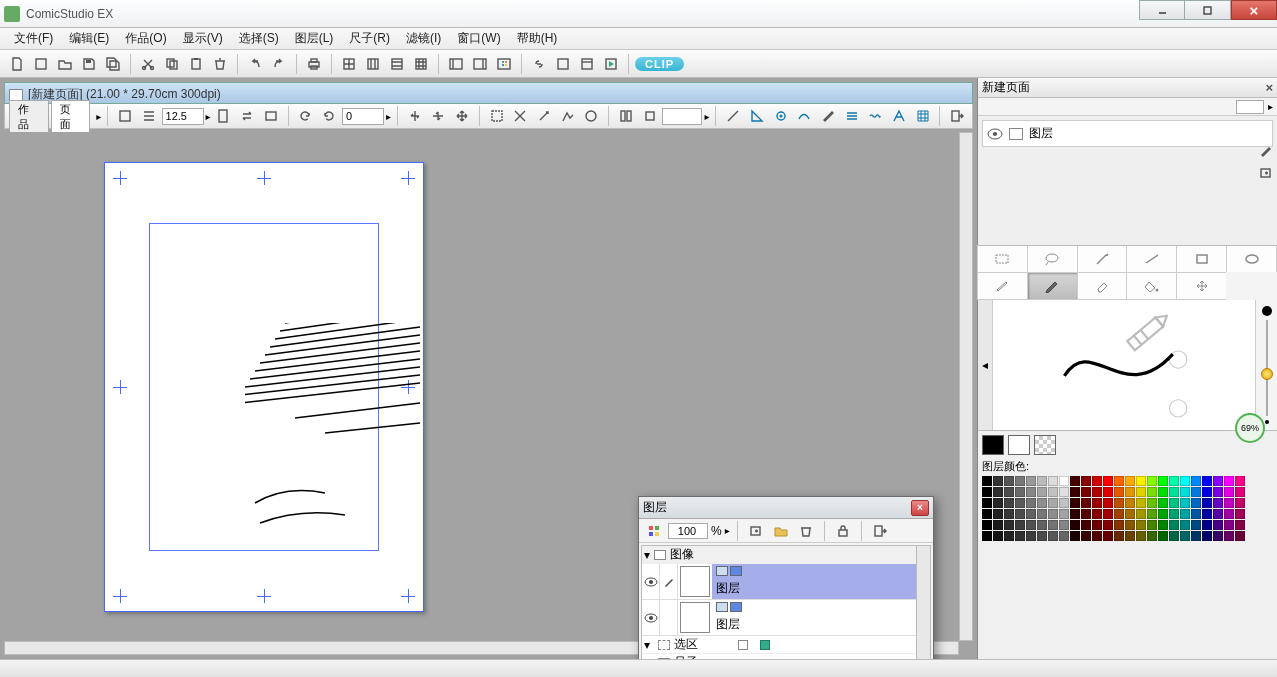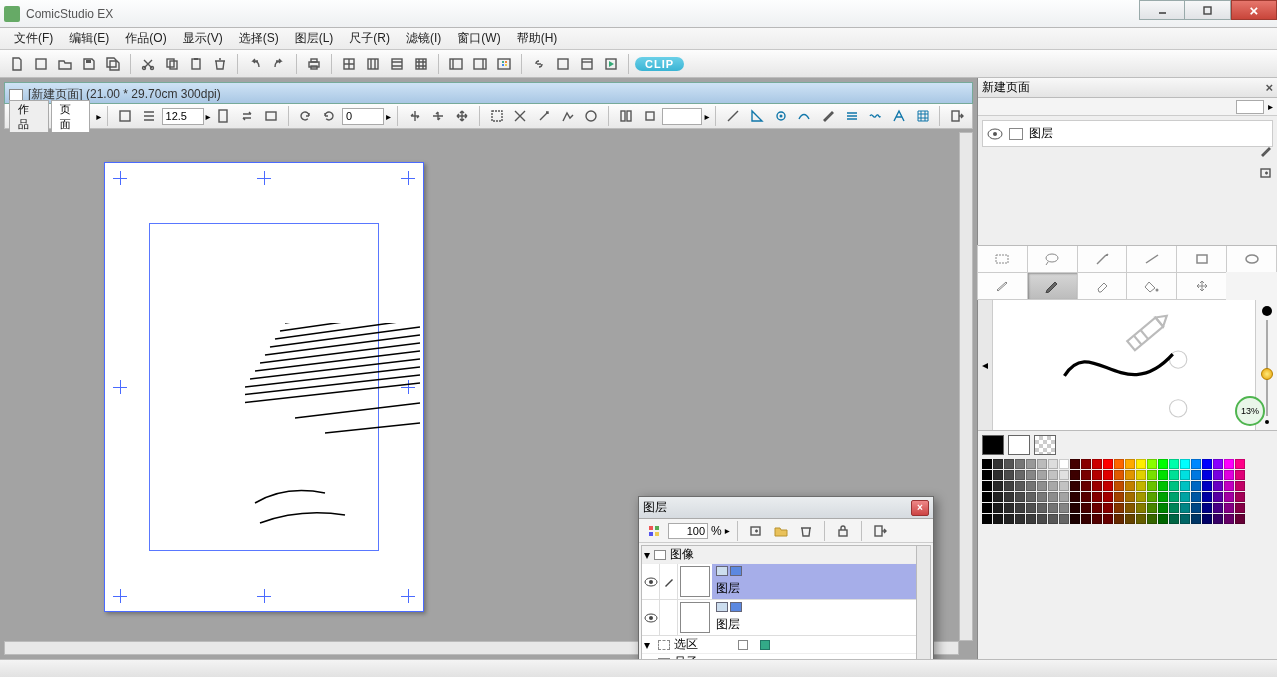--- a/index.html
+++ b/index.html
@@ -55,21 +55,21 @@
 .sketch path { stroke:#000; stroke-width:1.5; fill:none; }
 
 .vscrollbar { position:absolute; right:0; top:50px; bottom:14px; width:14px; background:#e8e8e8; border:1px solid #bbb; }
 .hscrollbar { position:absolute; left:0; right:14px; bottom:0; height:14px; background:#e8e8e8; border:1px solid #bbb; }
 
 
 .layers-panel { position:absolute; left:638px; top:418px; width:296px; height:218px; background:#f4f4f4; border:1px solid #6c6c6c; box-shadow:3px 3px 10px rgba(0,0,0,0.4); }
 .panel-title { height:22px; background:linear-gradient(#eaedef,#d6dbe0); display:flex; align-items:center; justify-content:space-between; padding:0 4px; border-bottom:1px solid #aaa; }
 .panel-close { width:18px; height:16px; background:linear-gradient(#e88,#c44); border:1px solid #933; color:#fff; display:flex; align-items:center; justify-content:center; font-size:10px; font-weight:bold; border-radius:2px;}
 .panel-tools { height:24px; border-bottom:1px solid #ccc; display:flex; align-items:center; padding:0 4px; gap:3px; }
-.panel-tools input { width:40px; height:16px; border:1px solid #aaa; font-size:11px; text-align:right; padding-right:2px;}
+.panel-tools input { width:40px; height:16px; border:1px solid #aaa; font-size:11px; text-align:center; padding-right:2px;}
 .layer-tree { background:#fff; border:1px solid #bbb; margin:2px; height:144px; overflow:hidden; position:relative; font-size:11px;}
 .tree-row { display:flex; align-items:center; height:18px; padding:0 2px; border-bottom:1px solid #eee; }
 .tree-row.group { background:#f0f0f0; font-weight:normal; }
 .layer-row { display:flex; align-items:stretch; height:36px; border-bottom:1px solid #ddd; }
 .layer-row.selected .layer-main { background:#a6aee9; }
 .layer-eye { width:18px; display:flex; align-items:center; justify-content:center; border-right:1px solid #ddd;}
 .layer-pen { width:18px; display:flex; align-items:center; justify-content:center; border-right:1px solid #ddd;}
 .layer-thumb { width:30px; margin:2px; background:#fff; border:1px solid #888;}
 .layer-main { flex:1; display:flex; align-items:flex-end; padding:2px 4px; gap:4px; position:relative;}
 .layer-small-icons { position:absolute; top:2px; left:4px; display:flex; gap:2px; }
@@ -733,20 +733,21 @@
         <span class="dot-small"></span>
       </div>
     </div>
 
     <div class="swatch-block" style="position:relative;">
       <div class="fg-bg">
         <div class="sw fg"></div>
         <div class="sw bg"></div>
         <div class="sw tr"></div>
       </div>
+      <div class="label-row">图层颜色:</div>
       <div class="palette" id="palette">
           <span style="background: rgb(0, 0, 0);"></span>
           <span style="background: rgb(51, 51, 51);"></span>
           <span style="background: rgb(85, 85, 85);"></span>
           <span style="background: rgb(119, 119, 119);"></span>
           <span style="background: rgb(153, 153, 153);"></span>
           <span style="background: rgb(187, 187, 187);"></span>
           <span style="background: rgb(221, 221, 221);"></span>
           <span style="background: rgb(255, 255, 255);"></span>
           <span style="background: rgb(68, 0, 0);"></span>
@@ -879,18 +880,18 @@
           <span style="background: rgb(54, 102, 0);"></span>
           <span style="background: rgb(0, 102, 0);"></span>
           <span style="background: rgb(0, 102, 68);"></span>
           <span style="background: rgb(0, 102, 102);"></span>
           <span style="background: rgb(0, 54, 102);"></span>
           <span style="background: rgb(0, 0, 102);"></span>
           <span style="background: rgb(54, 0, 102);"></span>
           <span style="background: rgb(102, 0, 102);"></span>
           <span style="background: rgb(102, 0, 54);"></span>
         </div>
-      <div class="big-circle">13%</div>
+      <div class="big-circle">69%</div>
     </div>
   </div>
 </div>
 
 <div class="statusbar"></div>
 
 </body></html>

